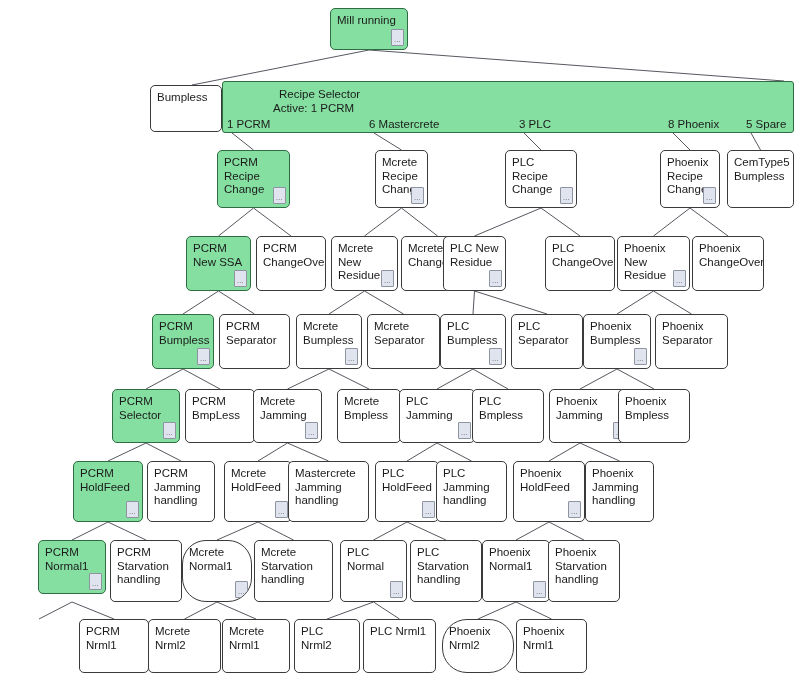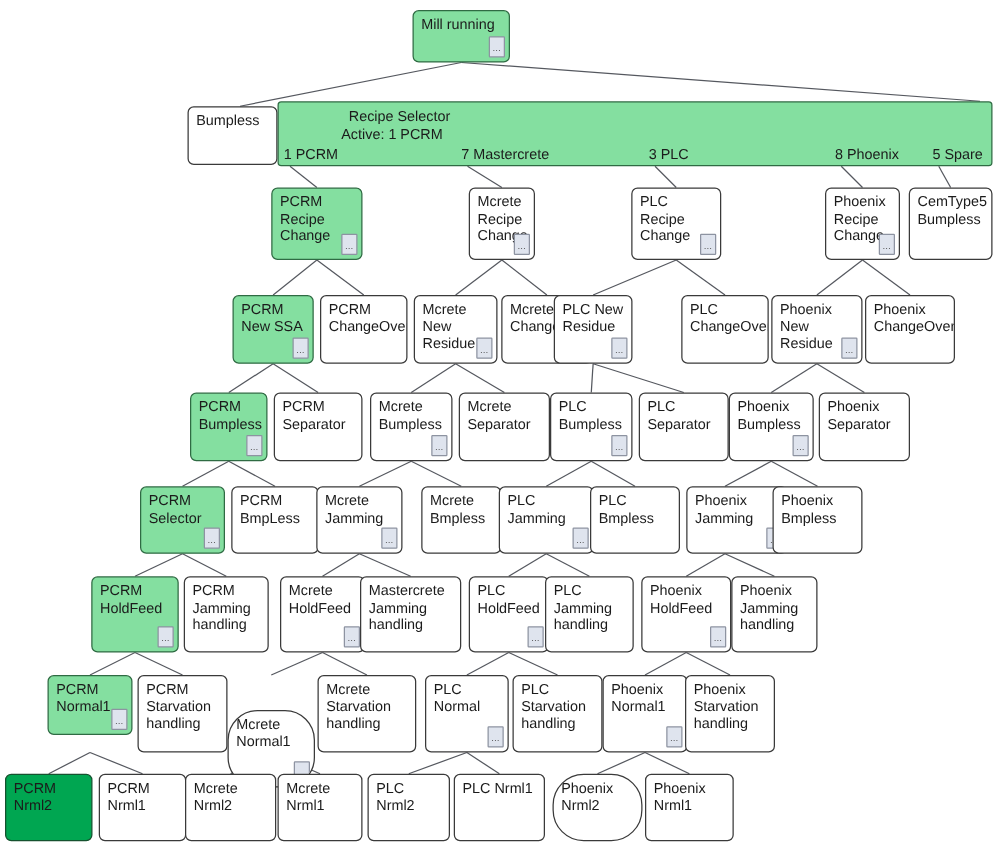--- a/index.html
+++ b/index.html
@@ -122,21 +122,21 @@
       <span class="lbl">Mill running</span>
       <div class="badge">…</div>
     </div>
     <div class="node" style="left: 150px; top: 85px; width: 72px; height: 47px;">
       <span class="lbl">Bumpless</span>
     </div>
     <div class="selector" style="left: 222px; top: 81px; width: 572px; height: 52px;">
       <div class="title">Recipe Selector</div>
       <div class="active">Active:  1 PCRM</div>
       <div class="port" style="left: 4px;">1 PCRM</div>
-      <div class="port" style="left: 146px;">7 Mastercrete</div>
+      <div class="port" style="left: 146px;">6 Mastercrete</div>
       <div class="port" style="left: 296px;">3 PLC</div>
       <div class="port" style="left: 445px;">8 Phoenix</div>
       <div class="port" style="left: 523px;">5 Spare</div>
     </div>
     <div class="node green" style="left: 217px; top: 150px; width: 73px; height: 58px;">
       <span class="lbl">PCRM Recipe Change</span>
       <div class="badge">…</div>
     </div>
     <div class="node" style="left: 375px; top: 150px; width: 53px; height: 58px;">
       <span class="lbl">Mcrete Recipe Change</span>
@@ -258,51 +258,48 @@
     <div class="node" style="left: 436px; top: 461px; width: 71px; height: 61px;">
       <span class="lbl">PLC Jamming handling</span>
     </div>
     <div class="node" style="left: 513px; top: 461px; width: 72px; height: 61px;">
       <span class="lbl">Phoenix HoldFeed</span>
       <div class="badge">…</div>
     </div>
     <div class="node" style="left: 585px; top: 461px; width: 69px; height: 61px;">
       <span class="lbl">Phoenix Jamming handling</span>
     </div>
-    <div class="node green" style="left: 38px; top: 540px; width: 68px; height: 48px;">
+    <div class="node green" style="left: 38px; top: 540px; width: 68px; height: 54px;">
       <span class="lbl">PCRM Normal1</span>
       <div class="badge">…</div>
     </div>
     <div class="node" style="left: 110px; top: 540px; width: 72px; height: 62px;">
       <span class="lbl">PCRM Starvation handling</span>
     </div>
-    <div class="node" style="left: 182px; top: 568px; width: 70px; height: 62px; border-radius: 24px;">
+    <div class="node" style="left: 182px; top: 540px; width: 70px; height: 62px; border-radius: 24px;">
       <span class="lbl">Mcrete Normal1</span>
       <div class="badge">…</div>
     </div>
     <div class="node" style="left: 254px; top: 540px; width: 79px; height: 62px;">
       <span class="lbl">Mcrete Starvation handling</span>
     </div>
     <div class="node" style="left: 340px; top: 540px; width: 67px; height: 62px;">
       <span class="lbl">PLC Normal</span>
       <div class="badge">…</div>
     </div>
     <div class="node" style="left: 410px; top: 540px; width: 72px; height: 62px;">
       <span class="lbl">PLC Starvation handling</span>
     </div>
     <div class="node" style="left: 482px; top: 540px; width: 68px; height: 62px;">
       <span class="lbl">Phoenix Normal1</span>
       <div class="badge">…</div>
     </div>
     <div class="node" style="left: 548px; top: 540px; width: 72px; height: 62px;">
       <span class="lbl">Phoenix Starvation handling</span>
     </div>
-    <div class="node darkgreen" style="left: 4px; top: 619px; width: 70px; height: 54px;">
-      <span class="lbl">PCRM Nrml2</span>
-    </div>
     <div class="node" style="left: 79px; top: 619px; width: 70px; height: 54px;">
       <span class="lbl">PCRM Nrml1</span>
     </div>
     <div class="node" style="left: 148px; top: 619px; width: 73px; height: 54px;">
       <span class="lbl">Mcrete Nrml2</span>
     </div>
     <div class="node" style="left: 222px; top: 619px; width: 68px; height: 54px;">
       <span class="lbl">Mcrete Nrml1</span>
     </div>
     <div class="node" style="left: 294px; top: 619px; width: 66px; height: 54px;">

